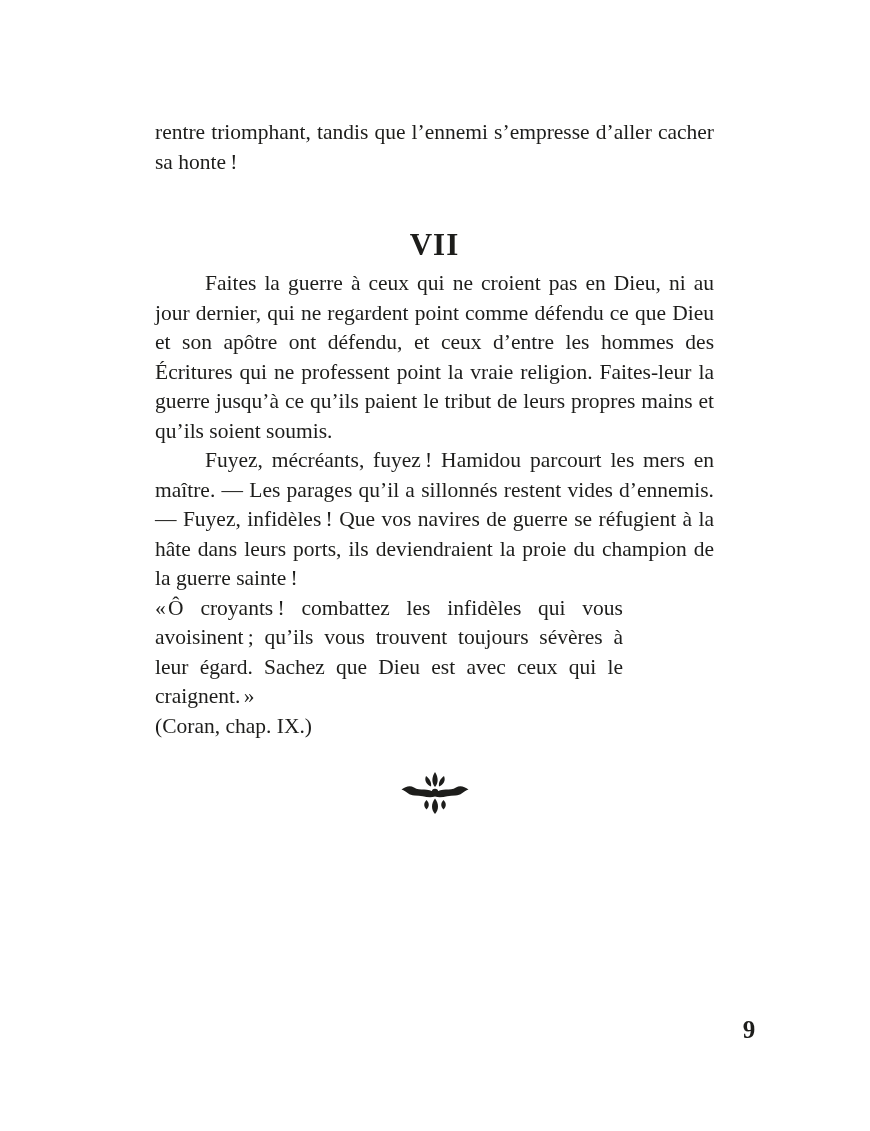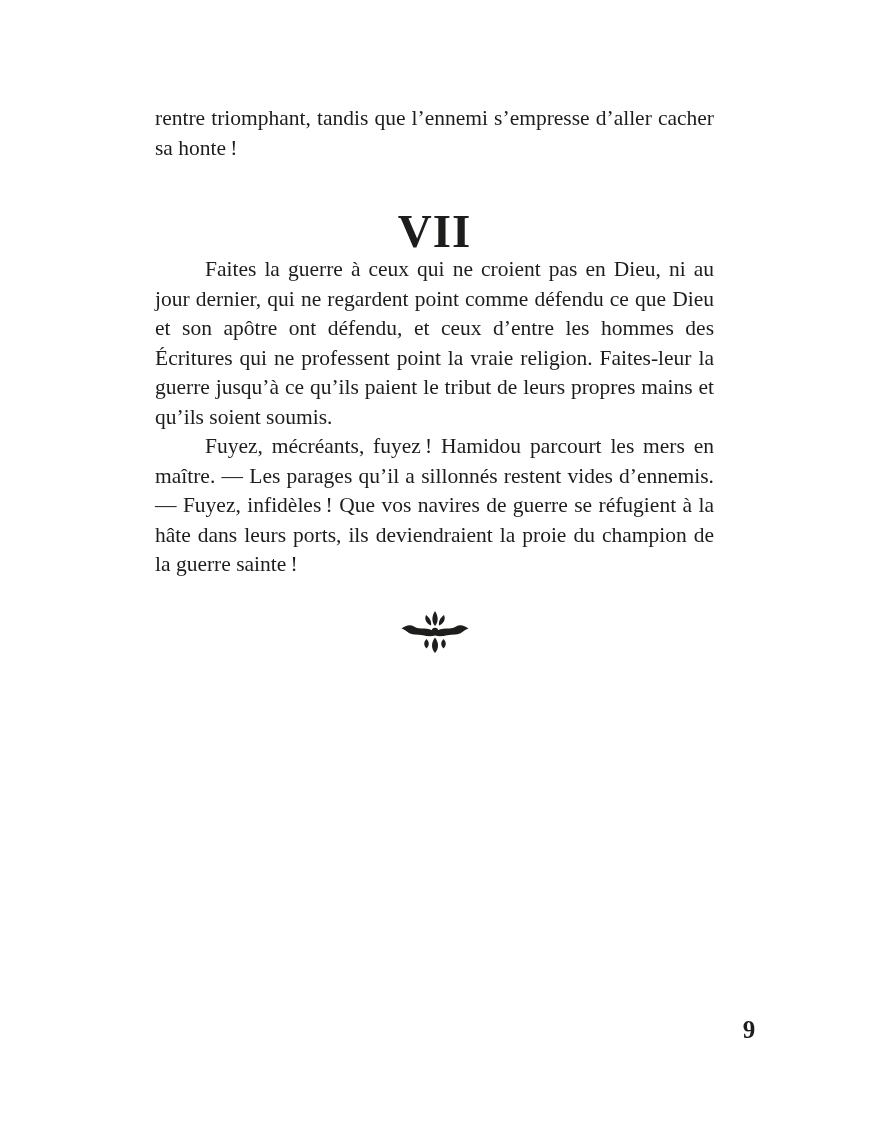--- a/index.html
+++ b/index.html
@@ -8,34 +8,34 @@
     width: 870px;
     height: 1131px;
     background: #ffffff;
     color: #1d1d1b;
     font-family: "Liberation Serif", serif;
     overflow: hidden;
   }
   .column {
     position: absolute;
     left: 155px;
-    top: 104px;
+    top: 118px;
     width: 559px;
   }
   .column p {
     margin: 0;
     font-size: 21.5px;
     line-height: 29.5px;
     text-align: justify;
     hyphens: none;
   }
   .indent { text-indent: 50px; }
   .chapter-heading {
     margin: 44px 0 0 0;
-    font-size: 47px;
+    font-size: 31px;
     line-height: 48px;
     font-weight: bold;
     text-align: center;
     letter-spacing: 1px;
   }
   .p1 { margin-top: 52px; }
   .p2 { margin-top: 13px; }
   .quote {
     margin: 2px 0 0 50px;
     width: 468px;
@@ -68,21 +68,23 @@
   <div class="column">
 
     <p>rentre triomphant, tandis que l’ennemi s’empresse d’aller cacher sa honte !</p>
 
     <h1 class="chapter-heading">VII</h1>
 
     <p class="indent p2">Faites la guerre à ceux qui ne croient pas en Dieu, ni au jour dernier, qui ne regardent point comme défendu ce que Dieu et son apôtre ont défendu, et ceux d’entre les hommes des Écritures qui ne professent point la vraie religion. Faites-leur la guerre jusqu’à ce qu’ils paient le tribut de leurs propres mains et qu’ils soient soumis.</p>
 
     <p class="indent p1">Fuyez, mécréants, fuyez ! Hamidou parcourt les mers en maître. — Les parages qu’il a sillonnés restent vides d’ennemis. — Fuyez, infidèles ! Que vos navires de guerre se réfugient à la hâte dans leurs ports, ils deviendraient la proie du champion de la guerre sainte !</p>
 
+    <p class="quote"><span class="quote-mark">« </span><span>Ô croyants ! combattez les infidèles qui vous avoisinent ; qu’ils vous trouvent toujours sévères à leur égard. Sachez que Dieu est avec ceux qui le craignent.</span><span class="quote-mark"> »</span></p>
 
+    <p class="citation">(Coran, chap. IX.)</p>
 
     <div class="ornament-row">
       <svg width="70" height="44" viewBox="0 0 70 44" xmlns="http://www.w3.org/2000/svg">
         <g fill="#1d1d1b">
 
           <path d="M35 1 C31.5 6.5 31.5 12 35 16 C38.5 12 38.5 6.5 35 1 Z"></path>
 
           <path d="M26 5 C24 9.5 26.5 13.5 31 15.5 C31.8 11.5 29.5 7.5 26 5 Z"></path>
           <path d="M44 5 C46 9.5 43.5 13.5 39 15.5 C38.2 11.5 40.5 7.5 44 5 Z"></path>
 

